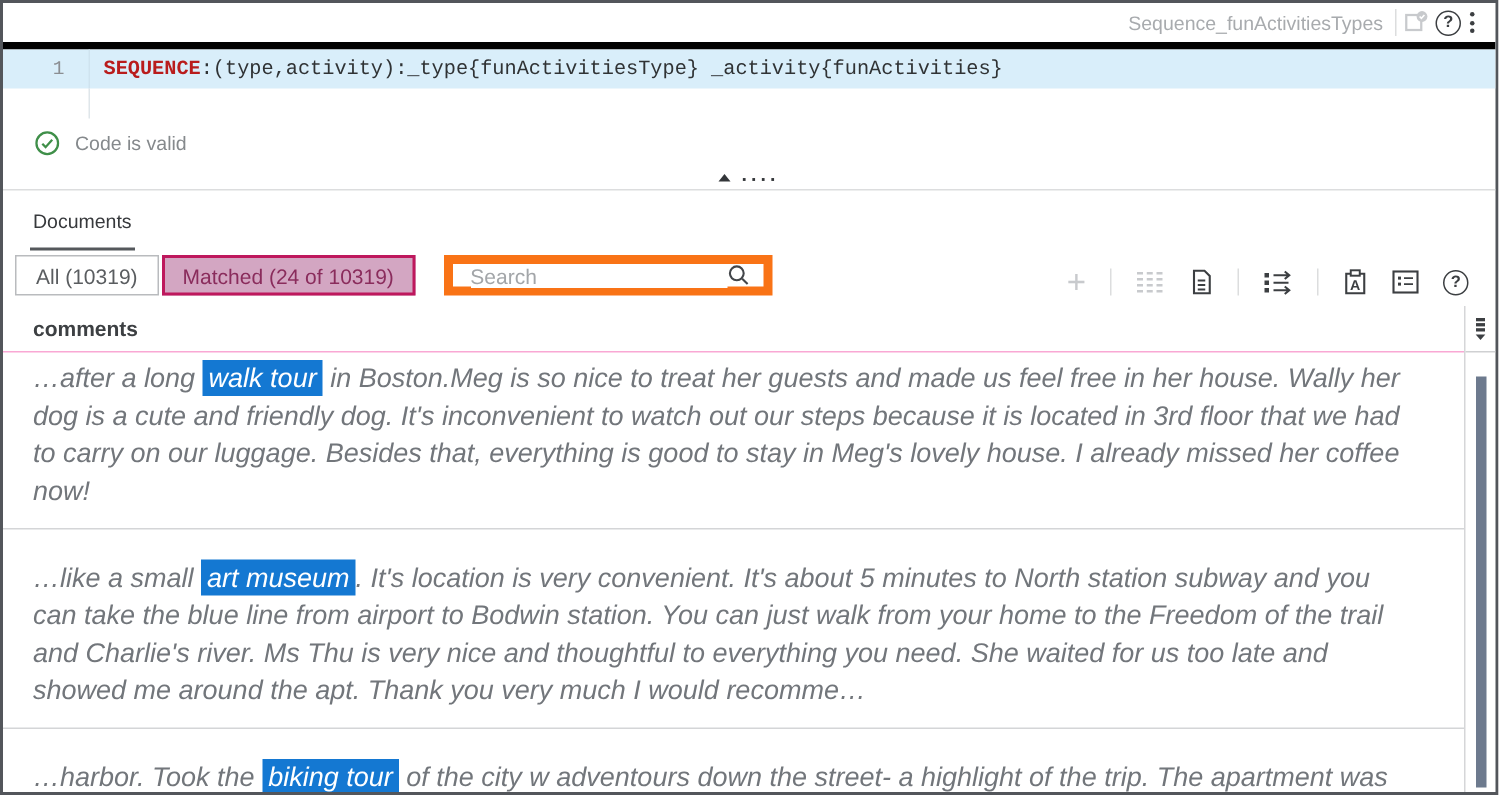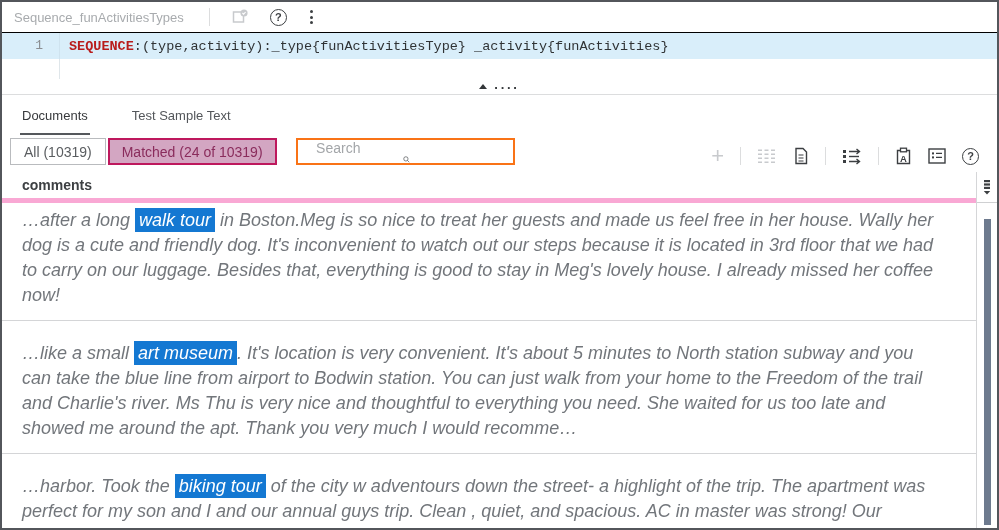--- a/index.html
+++ b/index.html
@@ -5,22 +5,22 @@
   * { box-sizing: border-box; margin: 0; padding: 0; }
   body { margin: 0; background: #e8e8e8; font-family: "Liberation Sans", sans-serif; }
   .app {
     width: 999px; height: 530px; background: #fff;
     border: 2px solid #53565b; overflow: hidden;
     display: flex; flex-direction: column; position: relative;
   }
   
   .topbar {
     height: 31px; flex: 0 0 31px; display: flex; align-items: center;
-    justify-content: flex-start; gap: 21px; padding: 0 12px;
-    border-bottom: 1px solid #000000;
+    justify-content: flex-end; gap: 4px; padding: 0 12px;
+    border-bottom: 5px solid #000000;
   }
   .topbar-title { color: #a8abae; font-size: 13px; margin-right: 4px; }
   .vdiv { width: 1px; height: 18px; background: #dcddde; }
   .icon-btn { display: flex; align-items: center; justify-content: center; cursor: pointer; }
   .help-circle {
     width: 17px; height: 17px; border: 1.5px solid #3c3f42; border-radius: 50%;
     display: flex; align-items: center; justify-content: center;
     font-size: 11px; font-weight: bold; color: #3c3f42;
   }
   .kebab { display: flex; flex-direction: column; gap: 2.5px; padding: 2px; }
@@ -52,37 +52,37 @@
   
   .tabs { flex: 0 0 40px; display: flex; gap: 40px; padding: 13px 0 0 18px; font-size: 13px; }
   .tab { padding: 0 2px 9px 2px; color: #53565a; cursor: pointer; }
   .tab.active { color: #37393c; border-bottom: 2px solid #55585c; }
   
   .toolbar { flex: 0 0 37px; display: flex; align-items: flex-end; padding: 1px 14px 7px 8px; }
   .btn { height: 27px; font-size: 14px; display: flex; align-items: center; cursor: pointer; }
   .btn-all { background: #fff; border: 1px solid #b9bbbe; color: #5a5d60; padding: 0 13px; }
   .btn-matched { background: #d3a6c2; border: 2px solid #be185d; color: #8a2c5c; padding: 0 12px; margin-left: 2px; }
   .search-box {
-    margin-left: 19px; width: 219px; height: 27px; border: 2px solid #f97316;
-    display: flex; align-items: center; padding: 0 9px 0 12px; background: #fff; flex-direction: column;
+    margin-left: 19px; width: 219px; height: 27px; border: 6px solid #f97316;
+    display: flex; align-items: center; padding: 0 9px 0 12px; background: #fff;
   }
   .search-box input {
     border: none; outline: none; flex: 1; font-size: 14px; color: #3c3f41;
     font-family: "Liberation Sans", sans-serif; min-width: 0;
   }
   .search-box input::placeholder { color: #a3a6a9; }
   .toolbar-icons { margin-left: auto; display: flex; align-items: center; gap: 16px; padding-right: 4px; }
   .plus-glyph { font-size: 22px; font-weight: 300; color: #c8cacd; line-height: 18px; }
   
   .grid { flex: 1 1 auto; display: flex; min-height: 0; position: relative; }
   .grid-content { flex: 1 1 auto; display: flex; flex-direction: column; min-width: 0; }
   .col-header {
     flex: 0 0 31px; display: flex; align-items: center; padding-left: 20px;
     font-size: 14px; font-weight: bold; color: #3d4043;
-    border-bottom: 5px solid #f9a8d4;
+    border-bottom: 1px solid #f9a8d4;
   }
   .rows { flex: 1 1 auto; overflow: hidden; }
   .doc-row {
     padding: 20px 32px 12px 20px; font-size: 18px; line-height: 25px;
     color: #72767b; border-bottom: 1px solid #d4d5d7; cursor: pointer; font-style: italic;
   }
   .doc-row:first-child { padding-top: 5px; }
   .doc-row:last-child { border-bottom: none; }
   .hl { background: #1478d2; color: #fff; padding: 2px 4px; }
   .scroll-col { flex: 0 0 21px; border-left: 1px solid #d5d6d8; position: relative; }
@@ -116,29 +116,35 @@
   <div class="editor">
     <div class="code-row active">
       <span class="gutter" style="border-right-color:#cfe3ef;">1</span>
       <span class="code-text"><span class="kw">SEQUENCE</span><span>:(type,activity):_type{funActivitiesType} _activity{funActivities}</span></span>
     </div>
     <div class="code-row blank">
       <span class="gutter"></span>
     </div>
   </div>
 
+  <div class="validation">
+    <svg width="17" height="17" viewBox="0 0 17 17">
+      <circle cx="8.5" cy="8.5" r="7.2" fill="none" stroke="#3f8f49" stroke-width="1.5"></circle>
+      <path d="M5.2 8.8 l2.2 2.3 4.4-5" fill="none" stroke="#3f8f49" stroke-width="1.5"></path>
+    </svg>
+    <span>Code is valid</span>
+  </div>
 
   <div class="handle-row">
     <span class="tri-up"></span>
     <span class="handle-dots">····</span>
   </div>
 
   <div class="tabs">
     <span class="tab active">Documents</span>
-    <span class="tab">Test Sample Text</span>
   </div>
 
   <div class="toolbar">
     <button class="btn btn-all">All (10319)</button>
     <button class="btn btn-matched">Matched (24 of 10319)</button>
     <div class="search-box">
       <input type="text" placeholder="Search" style="">
       <svg width="15" height="15" viewBox="0 0 15 15">
         <circle cx="6.2" cy="6.2" r="4.6" fill="none" stroke="#43464a" stroke-width="1.4"></circle>
         <line x1="9.8" y1="9.8" x2="13.4" y2="13.4" stroke="#43464a" stroke-width="1.4"></line>

